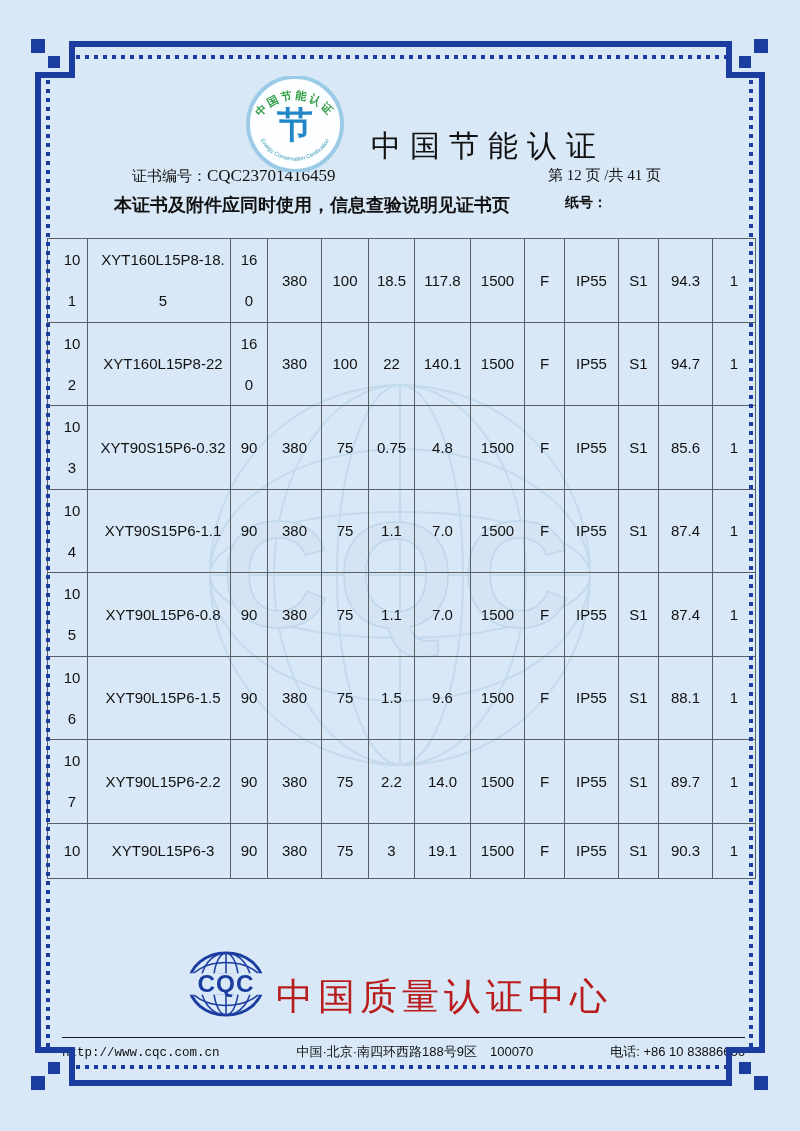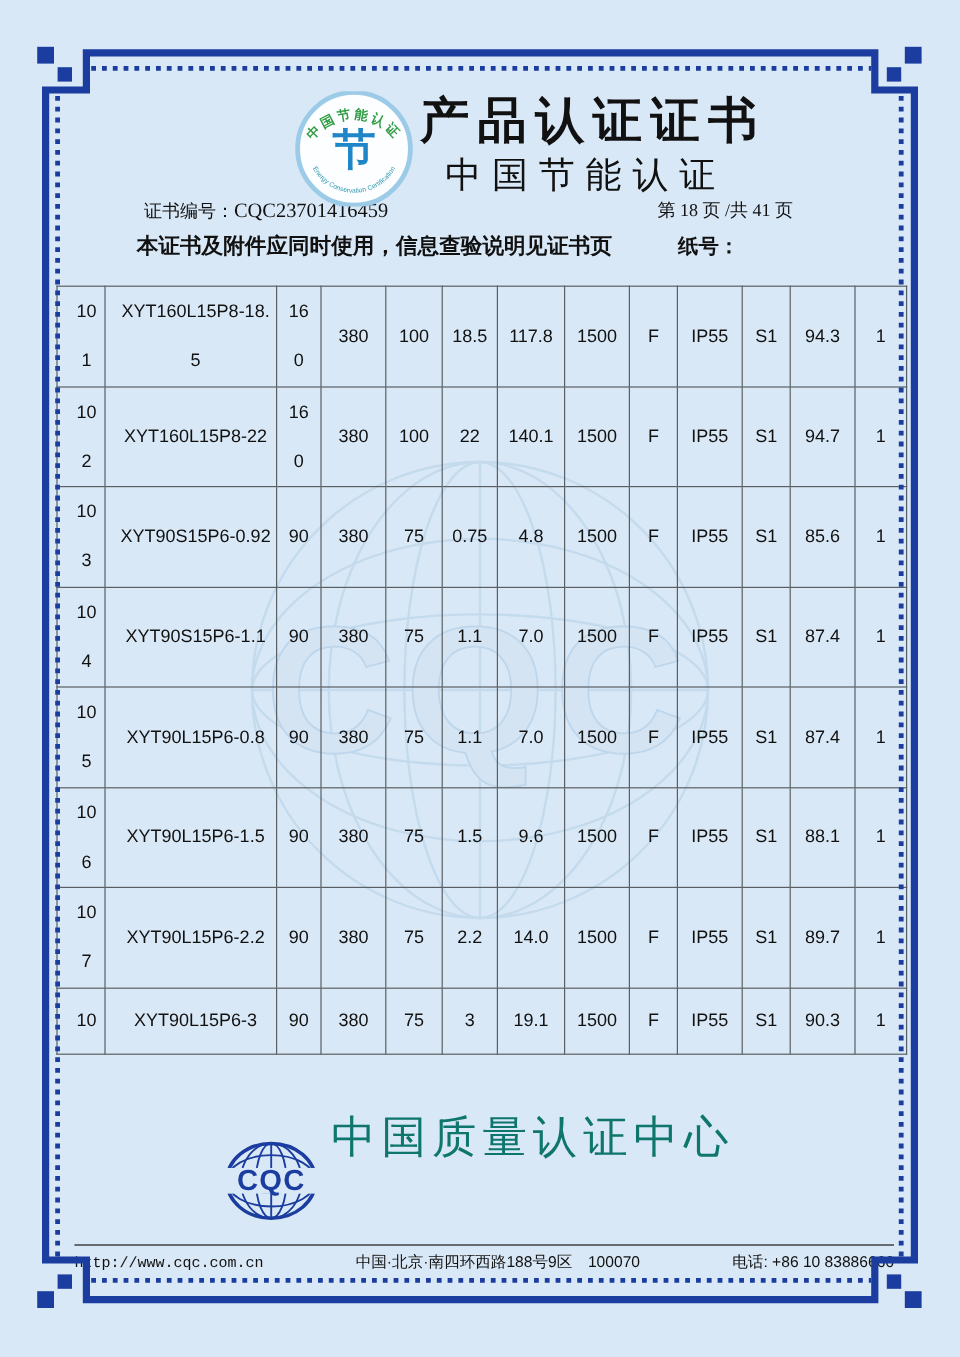--- a/index.html
+++ b/index.html
@@ -11,44 +11,44 @@
   .abs{position:absolute;}
   svg{display:block;}
   
   .border-deco{left:0;top:0;z-index:6;pointer-events:none;}
   
   .energy-logo{left:245px;top:76px;z-index:2;}
   .cert-title{left:350px;top:78px;width:300px;font-size:41px;font-weight:700;
     letter-spacing:7px;line-height:1.1;white-space:nowrap;}
   .cert-subtitle{left:371px;top:126px;width:300px;font-size:30px;font-weight:400;
     letter-spacing:9px;white-space:nowrap;}
-  .meta-row1{left:120px;top:166px;font-family:"Liberation Serif",serif;font-size:15px;white-space:nowrap;}
+  .meta-row1{left:132px;top:166px;font-family:"Liberation Serif",serif;font-size:15px;white-space:nowrap;}
   .meta-row1 .certno{font-size:17px;}
   .page-info{left:548px;top:166px;font-family:"Liberation Serif",serif;font-size:15px;white-space:nowrap;}
   .usage-note{left:114px;top:193px;font-size:18px;font-weight:700;white-space:nowrap;}
-  .paper-label{left:565px;top:194px;font-size:17px;font-weight:700;white-space:nowrap;}
+  .paper-label{left:565px;top:194px;font-size:14px;font-weight:700;white-space:nowrap;}
   
   .watermark{left:190px;top:365px;z-index:0;opacity:.75;}
   
   table.spec{left:47px;top:238px;z-index:1;border-collapse:collapse;table-layout:fixed;width:708px;background:transparent;}
   table.spec td{
     border:1px solid #5a5f63;font-size:15px;line-height:41px;
     text-align:center;vertical-align:middle;padding:0;
     white-space:pre-line;overflow:hidden;
   }
   table.spec tr{height:83.5px;}
   table.spec tr:last-child{height:55px;}
   table.spec td:first-child{text-align:center;padding-left:9px;}
   table.spec td:nth-child(2){text-align:center;padding-left:8px;}
   col.c0{width:40px}col.c1{width:143px}col.c2{width:37px}col.c3{width:54px}
   col.c4{width:47px}col.c5{width:46px}col.c6{width:56px}col.c7{width:54px}
   col.c8{width:40px}col.c9{width:54px}col.c10{width:40px}col.c11{width:54px}col.c12{width:43px}
   
   .cqc-logo{left:177px;top:948px;z-index:2;}
-  .org-name{left:276px;top:923px;font-size:37px;letter-spacing:5px;white-space:nowrap;color:#0f766e;}
+  .org-name{left:276px;top:972px;font-size:37px;letter-spacing:5px;white-space:nowrap;color:#b91c1c;}
   .footer-rule{left:62px;top:1037px;width:683px;height:1px;background:#1a1a1a;}
   .contact-row{left:62px;top:1043px;width:683px;display:flex;justify-content:space-between;
     align-items:baseline;font-size:13px;white-space:nowrap;}
   .contact-row .website{font-family:"Liberation Mono","DejaVu Sans Mono",monospace;font-size:12.5px;}
 </style>
 </head>
 <body>
 
 <div class="page">
 
@@ -80,27 +80,26 @@
     <circle cx="50" cy="48" r="47" fill="#fdfeff" stroke="#9ccbe8" stroke-width="4"></circle>
     <text font-family="Liberation Sans, sans-serif" font-size="11" font-weight="700" fill="#2f9e44" letter-spacing="2.5">
       <textPath href="#arcTop" startOffset="50%" text-anchor="middle">中国节能认证</textPath>
     </text>
     <text font-family="Liberation Sans, sans-serif" font-size="5.6" fill="#2e98b0">
       <textPath href="#arcBottom" startOffset="50%" text-anchor="middle">Energy Conservation Certification</textPath>
     </text>
     <text x="50" y="61" text-anchor="middle" font-size="36" font-weight="700" fill="#1f86c8" font-family="Liberation Sans, sans-serif">节</text>
   </svg>
 
-  <div class="abs cert-title">产品认证证书</div>
   <div class="abs cert-subtitle">中国节能认证</div>
 
   <div class="abs meta-row1">
     <span>证书编号：</span><span class="certno">CQC23701416459</span>
   </div>
-  <div class="abs page-info">第 18 页 /共 41 页</div>
+  <div class="abs page-info">第 12 页 /共 41 页</div>
   <div class="abs usage-note">本证书及附件应同时使用，信息查验说明见证书页</div>
   <div class="abs paper-label">纸号：</div>
 
   <svg class="abs watermark" width="420" height="420" viewBox="0 0 420 420">
     <g fill="none" stroke="#bdd6ea" stroke-width="2">
       <circle cx="210" cy="210" r="190"></circle>
       <ellipse cx="210" cy="210" rx="126" ry="190"></ellipse>
       <ellipse cx="210" cy="210" rx="63" ry="190"></ellipse>
       <ellipse cx="210" cy="210" rx="190" ry="126"></ellipse>
       <ellipse cx="210" cy="210" rx="190" ry="63"></ellipse>
@@ -158,21 +157,21 @@
           <td>1500</td>
           <td>F</td>
           <td>IP55</td>
           <td>S1</td>
           <td>94.7</td>
           <td>1</td>
         </tr>
         <tr>
           <td>10
 3</td>
-          <td>XYT90S15P6-0.92</td>
+          <td>XYT90S15P6-0.32</td>
           <td>90</td>
           <td>380</td>
           <td>75</td>
           <td>0.75</td>
           <td>4.8</td>
           <td>1500</td>
           <td>F</td>
           <td>IP55</td>
           <td>S1</td>
           <td>85.6</td>

